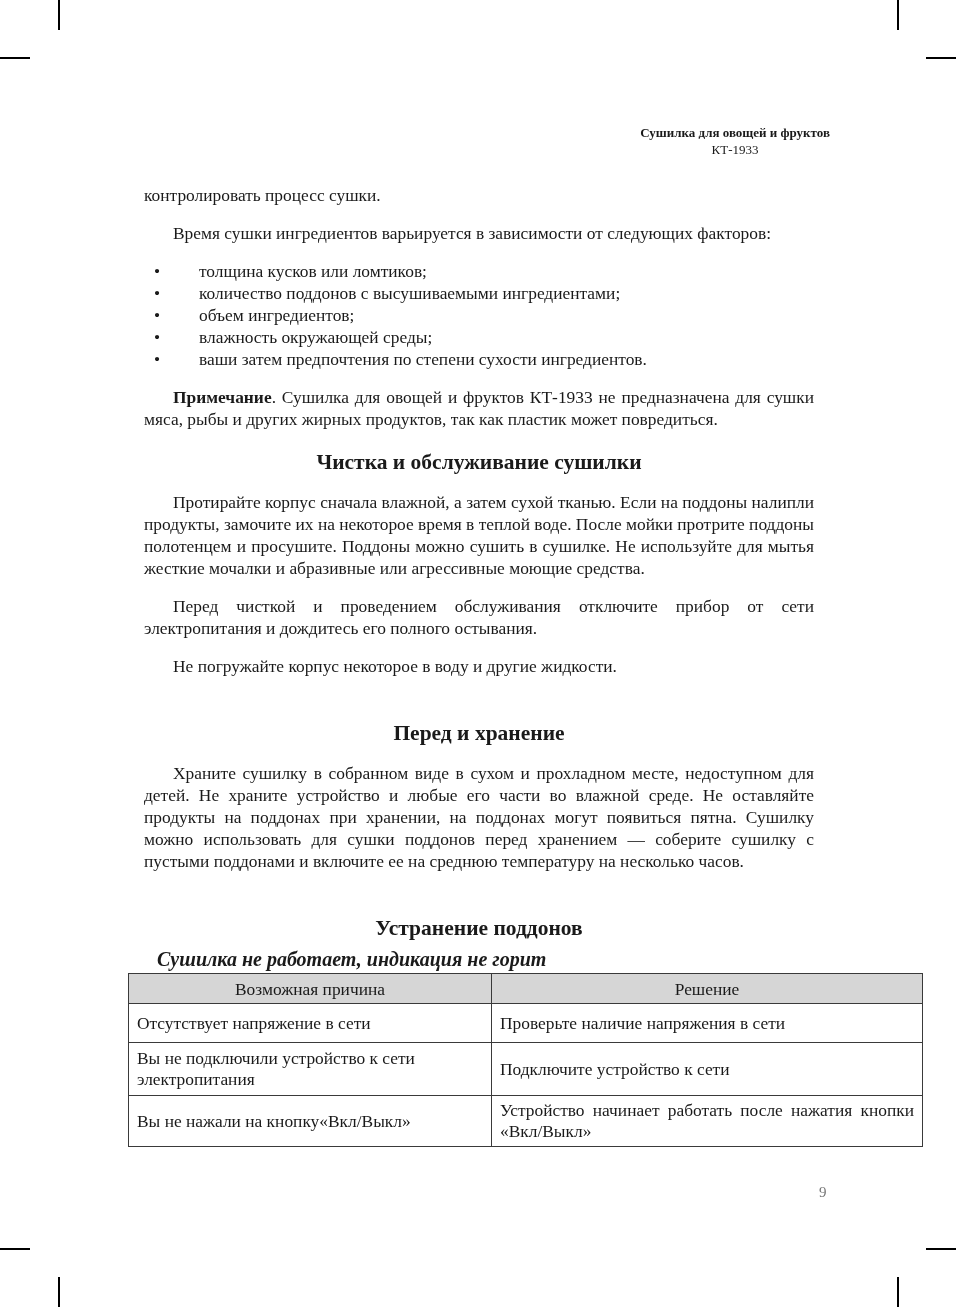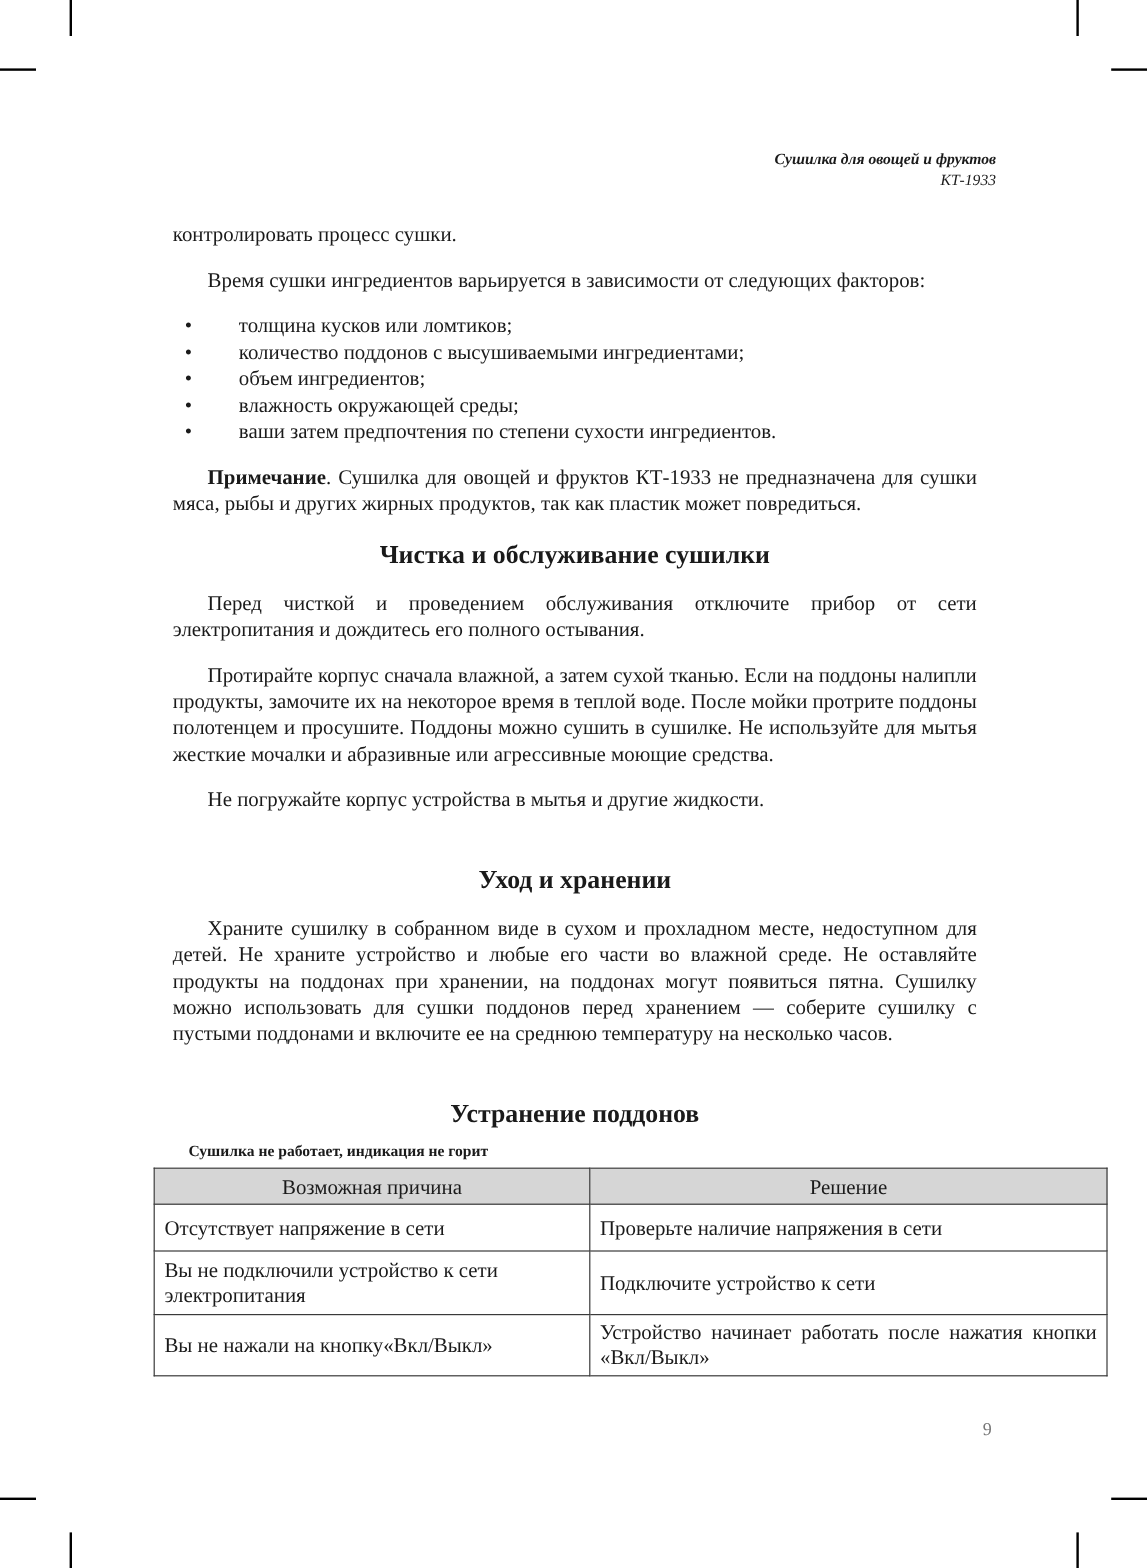--- a/index.html
+++ b/index.html
@@ -1,31 +1,31 @@
 <!DOCTYPE html>
 <html><head>
 <meta charset="utf-8">
 <style>
   html, body { margin: 0; padding: 0; background: #ffffff; }
   body { width: 956px; height: 1307px; position: relative; overflow: hidden;
          font-family: "Liberation Serif", "DejaVu Serif", serif; color: #1a1a1a; }
   .crop { position: absolute; background: #000; }
-  .page-header { position: absolute; right: 126px; top: 124px; text-align: right; font-size: 13px; line-height: 17px; font-style: italic; }
+  .page-header { position: absolute; right: 126px; top: 124px; text-align: center; font-size: 13px; line-height: 17px; }
   .page-header .title { font-weight: bold; }
   .content { position: absolute; left: 128px; top: 168px; width: 702px; font-size: 17.4px; line-height: 22px; }
   .content p { margin: 16px; text-align: justify; text-align-last: auto; }
   .indent { text-indent: 29px; }
   ul.bullets { list-style: none; margin: 0; padding: 0; }
   ul.bullets li { position: relative; padding-left: 71px; }
   ul.bullets li .bullet { position: absolute; left: 26px; top: 0; }
   h2 { margin: 0; text-align: center; font-weight: bold; font-size: 21.5px; line-height: 26px; }
   .h-cleaning { margin-top: 19px; margin-bottom: 10px; }
   .h-care { margin-top: 43px; margin-bottom: 10px; }
   .h-trouble { margin-top: 43px; margin-bottom: 7px; }
-  .sub { font-weight: bold; font-size: 13px; line-height: 22px; padding-left: 29px; margin-bottom: 3px; }
+  .sub { font-weight: bold; font-size: 20px; line-height: 22px; padding-left: 29px; margin-bottom: 3px; font-style: italic; }
   table { border-collapse: collapse; width: 795px; font-size: 17.4px; }
   th, td { border: 1.3px solid #3a3a3a; padding: 0 8px; vertical-align: middle; }
   th { background: #d6d6d6; font-weight: normal; height: 29px; text-align: center; }
   td.c1 { width: 346px; text-align: left; line-height: 21px; }
   td.c2 { text-align: justify; line-height: 21px; }
   tr.r1 td { height: 38px; margin-left: 16px; }
   tr.r2 td { height: 52px; }
   tr.r3 td { height: 50px; }
   .page-num { position: absolute; left: 819px; top: 1184px; font-size: 15px; color: #777; }
 </style>
@@ -53,25 +53,25 @@
   <ul class="bullets">
     <li><span class="bullet">•</span><span>толщина кусков или ломтиков;</span></li>
     <li><span class="bullet">•</span><span>количество поддонов с высушиваемыми ингредиентами;</span></li>
     <li><span class="bullet">•</span><span>объем ингредиентов;</span></li>
     <li><span class="bullet">•</span><span>влажность окружающей среды;</span></li>
     <li><span class="bullet">•</span><span>ваши затем предпочтения по степени сухости ингредиентов.</span></li>
   </ul>
   <p class="indent"><b>Примечание</b><span>. Сушилка для овощей и фруктов КТ-1933 не предназначена для сушки мяса, рыбы и других жирных продуктов, так как пластик может повредиться.</span></p>
 
   <h2 class="h-cleaning">Чистка и обслуживание сушилки</h2>
+  <p class="indent">Протирайте корпус сначала влажной, а затем сухой тканью. Если на поддоны налипли продукты, замочите их на некоторое время в теплой воде. После мойки протрите поддоны полотенцем и просушите. Поддоны можно сушить в сушилке. Не используйте для мытья жесткие мочалки и абразивные или агрессивные моющие средства.</p>
   <p class="indent">Перед чисткой и проведением обслуживания отключите прибор от сети электропитания и дождитесь его полного остывания.</p>
-  <p class="indent">Протирайте корпус сначала влажной, а затем сухой тканью. Если на поддоны налипли продукты, замочите их на некоторое время в теплой воде. После мойки протрите поддоны полотенцем и просушите. Поддоны можно сушить в сушилке. Не используйте для мытья жесткие мочалки и абразивные или агрессивные моющие средства.</p>
-  <p class="indent">Не погружайте корпус устройства в мытья и другие жидкости.</p>
+  <p class="indent">Не погружайте корпус некоторое в воду и другие жидкости.</p>
 
-  <h2 class="h-care">Уход и хранении</h2>
+  <h2 class="h-care">Перед и хранение</h2>
   <p class="indent">Храните сушилку в собранном виде в сухом и прохладном месте, недоступном для детей. Не храните устройство и любые его части во влажной среде. Не оставляйте продукты на поддонах при хранении, на поддонах могут появиться пятна. Сушилку можно использовать для сушки поддонов перед хранением — соберите сушилку с пустыми поддонами и включите ее на среднюю температуру на несколько часов.</p>
 
   <h2 class="h-trouble">Устранение поддонов</h2>
   <div class="sub">Сушилка не работает, индикация не горит</div>
 
   <table>
     <thead>
       <tr>
         <th>Возможная причина</th>
         <th>Решение</th>

